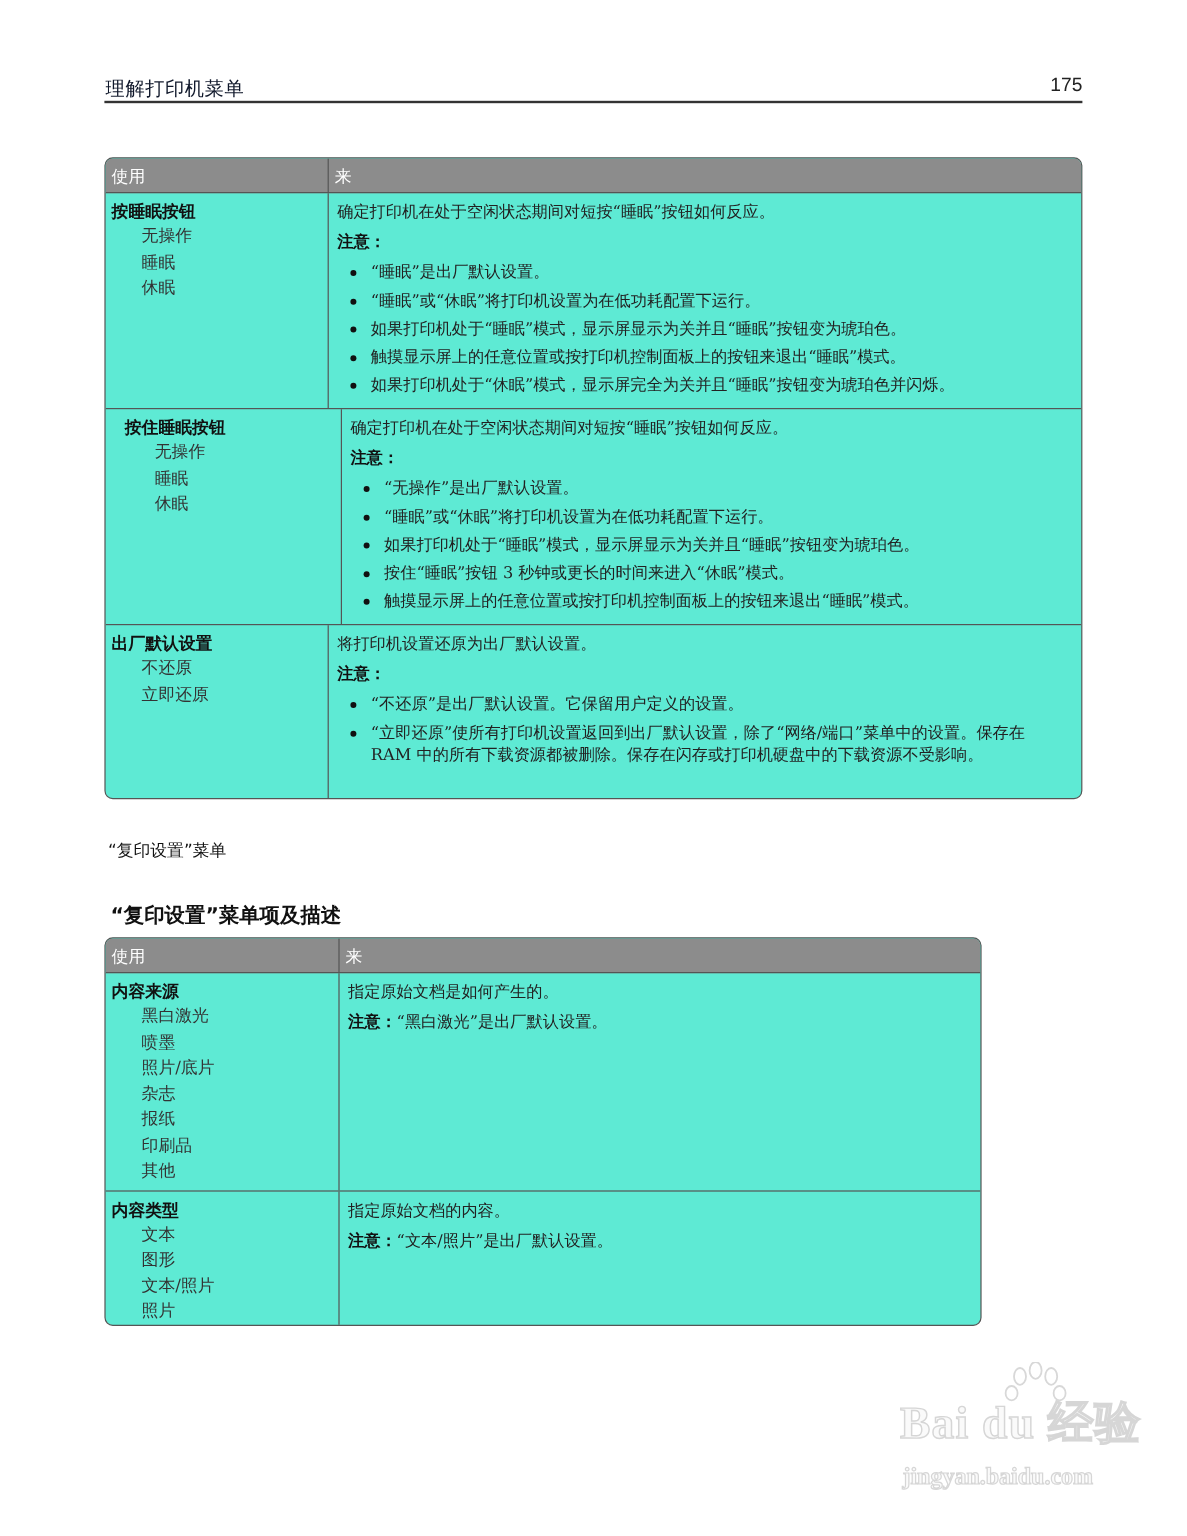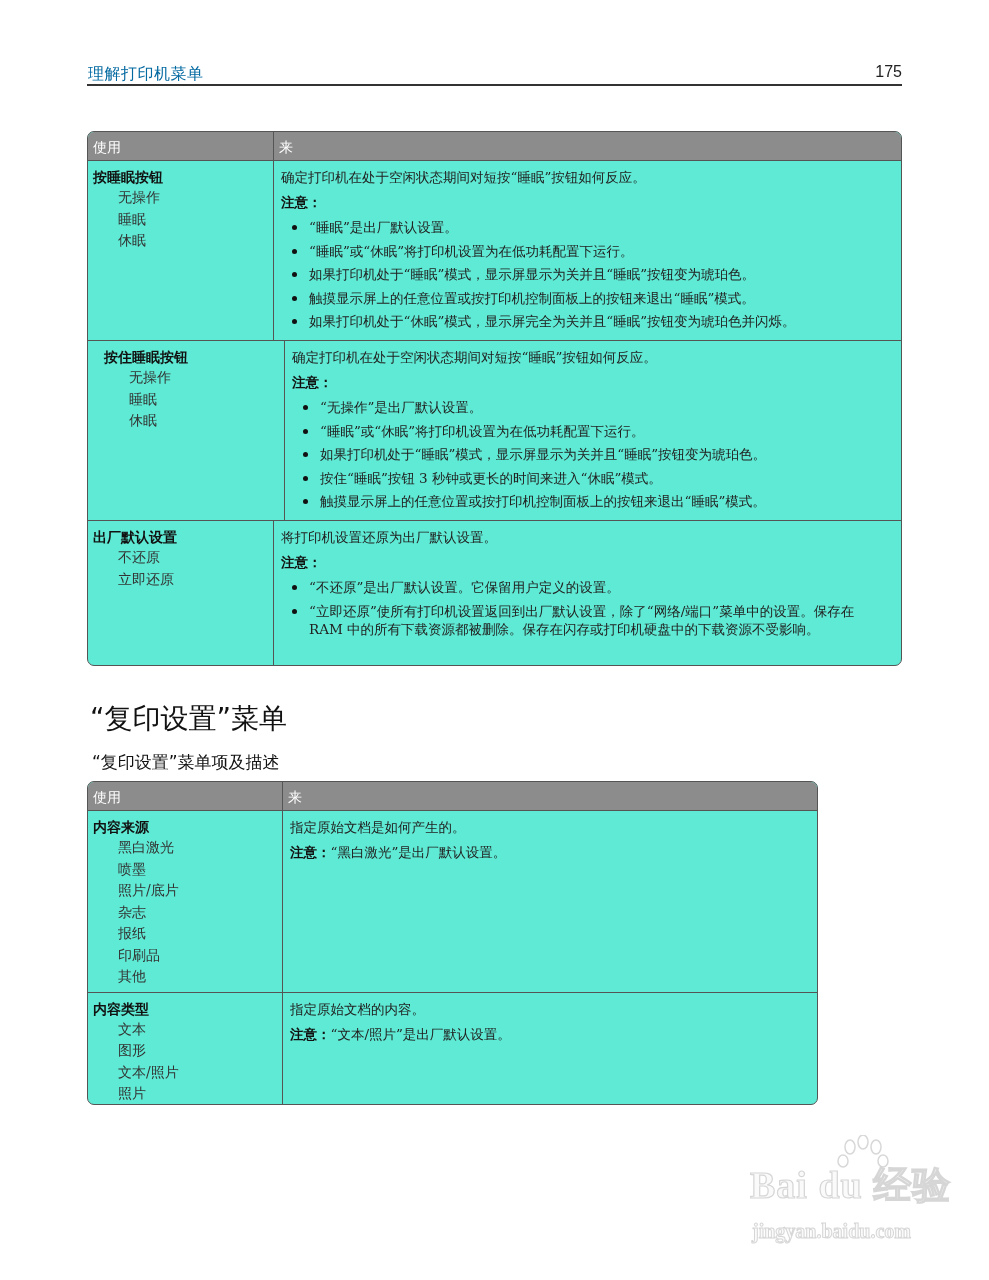--- a/index.html
+++ b/index.html
@@ -4,21 +4,21 @@
   <style>
     * { box-sizing: border-box; margin: 0; padding: 0; }
     html, body { width: 989px; height: 1280px; background: #ffffff; overflow: hidden; }
     body { position: relative; font-family: "DejaVu Serif", "Liberation Serif", serif; color: #222; }
 
     .page-header {
       position: absolute; left: 87px; top: 62px; width: 815px; height: 24px;
       border-bottom: 2px solid #333;
       font-family: "Liberation Sans", "DejaVu Sans", sans-serif;
     }
-    .page-header .title { position: absolute; left: 1px; top: 2px; font-size: 16px; color: #0369a1; letter-spacing: 0.5px; }
+    .page-header .title { position: absolute; left: 1px; top: 2px; font-size: 16px; color: #0f172a; letter-spacing: 0.5px; }
     .page-header .page-num { position: absolute; right: 0; top: 1px; font-size: 16px; color: #222; }
 
     .tbl {
       position: absolute; border: 1.5px solid #555; border-radius: 7px; overflow: hidden;
       background: #5eead4;
     }
     .tbl .thead {
       display: flex; height: 29px; background: #8c8c8c; border-bottom: 1.5px solid #555;
       font-family: "Liberation Sans", "DejaVu Sans", sans-serif;
     }
@@ -40,25 +40,25 @@
     ul.bullets li {
       position: relative; padding-left: 28px; font-size: 13.5px; line-height: 18px; color: #222;
       margin-bottom: 5.5px;
     }
     ul.bullets li::before {
       content: ""; position: absolute; left: 11px; top: 7px; width: 5px; height: 5px;
       border-radius: 50%; background: #111;
     }
 
     .section-title {
-      position: absolute; left: 90px; top: 700px; font-size: 28px; color: #111;
+      position: absolute; left: 90px; top: 700px; font-size: 14px; color: #111;
       font-family: "DejaVu Sans", "Liberation Sans", sans-serif;
     }
     .sub-title {
-      position: absolute; left: 92px; top: 751px; font-size: 17px; color: #111; font-weight: normal;
+      position: absolute; left: 92px; top: 751px; font-size: 17px; color: #111; font-weight: bold;
       font-family: "DejaVu Sans", "Liberation Sans", sans-serif;
     }
 
     .watermark {
       position: absolute; left: 740px; top: 1130px; width: 240px; height: 130px;
       color: #f4f4f4; font-family: Liberation Serif, serif; text-align: right;
     }
     .watermark .wm-logo {
       position: absolute; left: 10px; top: 30px; font-size: 38px; font-weight: bold;
       color: #fafafa; -webkit-text-stroke: 1.2px #d6d6d6; letter-spacing: 1px;

